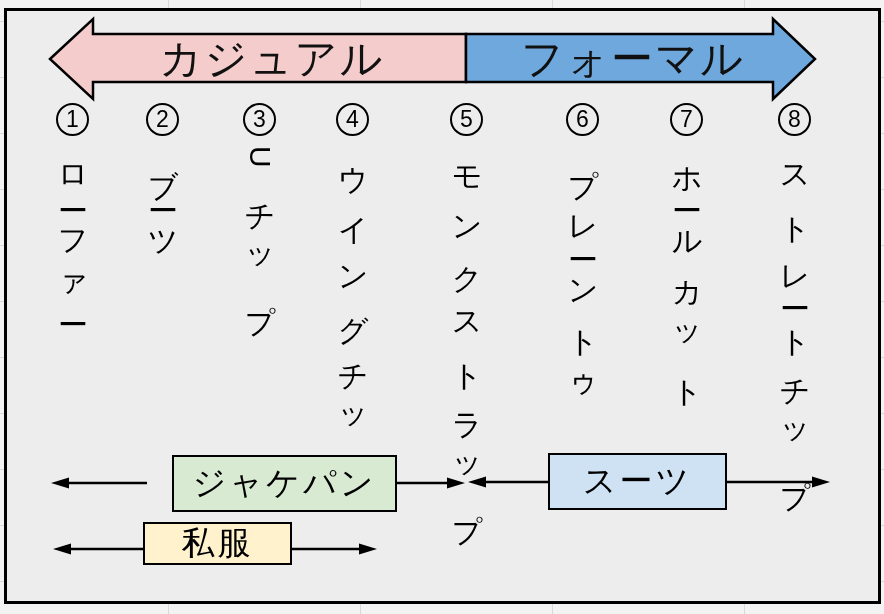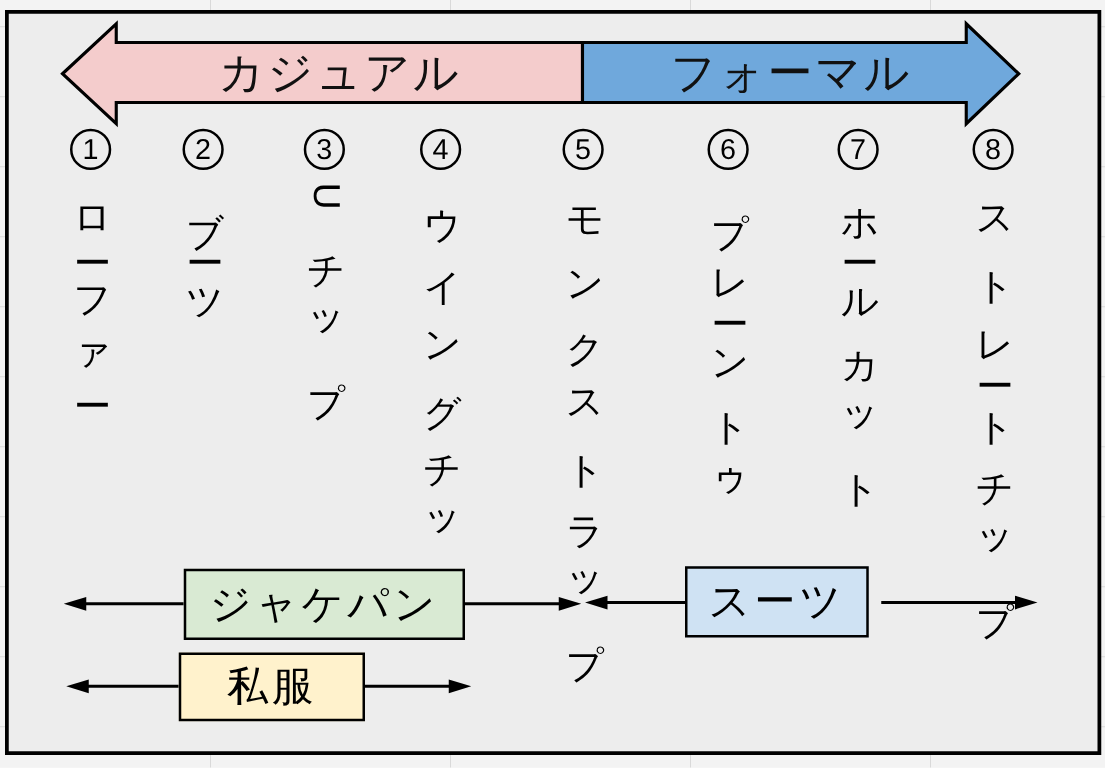--- a/index.html
+++ b/index.html
@@ -16,21 +16,21 @@
     background-size:192px 56px;
     background-position:168px 21px;
   }
   .board{
     position:absolute;left:4px;top:8px;width:877px;height:596px;
     box-sizing:border-box;border:3px solid #000;background:#ededed;
   }
   .layer{position:absolute;left:0;top:0;width:871px;height:590px;}
   .axis-label{
     position:absolute;transform:translate(-50%,-50%);
-    font-size:36px;color:#111;white-space:nowrap;letter-spacing:2px;
+    font-size:42px;color:#111;white-space:nowrap;letter-spacing:2px;
   }
   .axis-label.casual{left:265px;top:48px;}
   .axis-label.formal{left:613px;top:48px;margin-left:13px;}
   .shoe-col{position:absolute;top:0;width:0;}
   .shoe-number{
     position:absolute;top:92px;left:-17px;width:33px;height:33px;
     box-sizing:border-box;border:2px solid #000;border-radius:50%;
     display:flex;align-items:center;justify-content:center;
     font-size:23px;color:#000;line-height:1;
   }
@@ -39,22 +39,22 @@
     writing-mode:vertical-rl;text-orientation:mixed;
     font-size:30px;letter-spacing:15px;line-height:1;color:#000;
     white-space:nowrap;
   }
   .range-box{
     position:absolute;box-sizing:border-box;border:2.5px solid #000;
     display:flex;align-items:center;justify-content:center;
     font-size:33px;color:#000;letter-spacing:3px;white-space:nowrap;
   }
   .range-box.jakepan{left:140px;top:444px;width:225px;height:57px;}
-  .range-box.suit{left:541px;top:442px;width:147px;height:57px;}
-  .range-box.fuku{left:136px;top:511px;width:149px;height:55px;}
+  .range-box.suit{left:541px;top:442px;width:179px;height:57px;}
+  .range-box.fuku{left:136px;top:511px;width:149px;height:43px;}
 </style>
 </head>
 <body>
 
 <div class="canvas">
   <div class="board">
 
     <svg class="layer" viewBox="0 0 871 590">
 
       <polygon id="casual-arrow" points="43,48 86,8 86,23 459,23 459,71 86,71 86,88" fill="#f4cccc" stroke="#000" stroke-width="2.5" stroke-linejoin="miter"></polygon>
@@ -114,18 +114,18 @@
         <div class="shoe-col" style="left: 680px;">
           <div class="shoe-number">7</div>
           <div class="shoe-name">ホールカット</div>
         </div>
         <div class="shoe-col" style="left: 788px;">
           <div class="shoe-number">8</div>
           <div class="shoe-name">ストレートチップ</div>
         </div>
       </div>
 
-    <div class="range-box jakepan" style="background: rgb(217, 234, 211);">ジャケパン</div>
+    <div class="range-box jakepan" style="background: rgb(217, 234, 211); margin-left: 25px;">ジャケパン</div>
     <div class="range-box suit" style="background: rgb(207, 226, 243);">スーツ</div>
     <div class="range-box fuku" style="background: rgb(255, 242, 204);">私服</div>
 
   </div>
 </div>
 
 </body></html>

